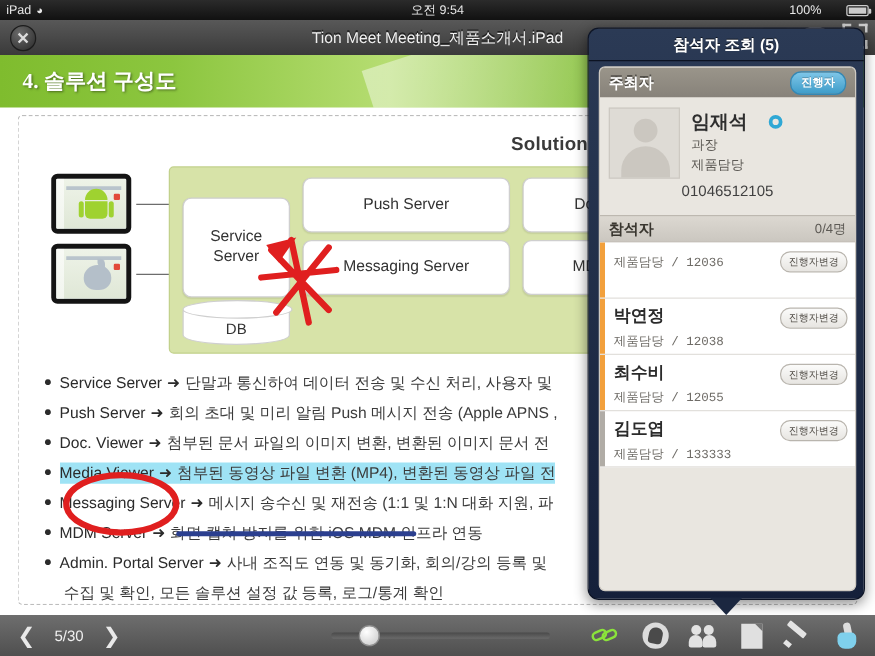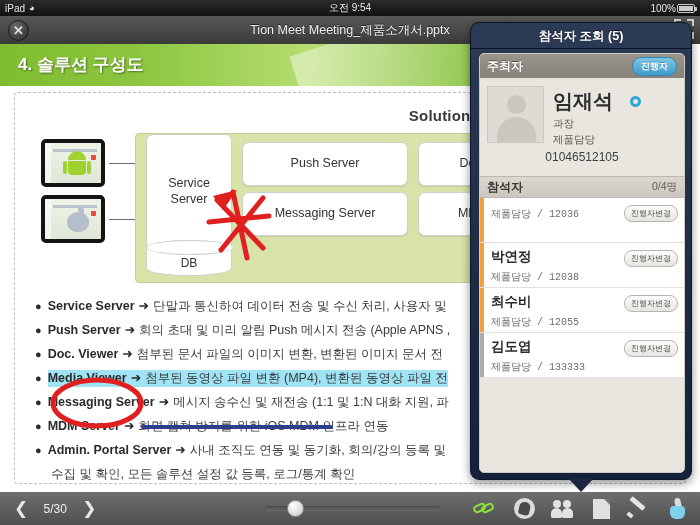--- a/index.html
+++ b/index.html
@@ -11,21 +11,21 @@
   }
 
   
   #status-bar{
     position:absolute; left:0; top:0; width:700px; height:16px;
     background:linear-gradient(#2b2b2b,#111);
     display:flex; align-items:center; color:#e8e8e8; font-size:10px;
   }
   #status-bar .sb-left{ display:flex; align-items:center; gap:4px; padding-left:5px; }
   #status-bar .sb-center{ position:absolute; left:0; right:0; text-align:center; font-size:10px; }
-  #status-bar .sb-right{ position:absolute; right:5px; display:flex; align-items:center; gap:1px; }
+  #status-bar .sb-right{ position:absolute; right:5px; display:flex; align-items:center; gap:20px; }
   .wifi-glyph{ font-size:9px; }
   .battery{
     width:18px;height:9px;border:1px solid #ccc;border-radius:2px;position:relative;
     display:inline-block; background:#ccc; background-clip:content-box; padding:1px;
   }
   .battery:after{content:"";position:absolute;right:-3px;top:2px;width:2px;height:4px;background:#ccc;border-radius:0 1px 1px 0;}
 
   
   #title-bar{
     position:absolute; left:0; top:16px; width:700px; height:28px;
@@ -63,20 +63,21 @@
 
   
   #slide-area{
     position:absolute; left:0; top:44px; width:700px; height:448px; background:#fff;
     overflow:hidden;
   }
   #slide-header{
     position:absolute;left:0;top:0;width:692px;height:42px;
     background:linear-gradient(90deg,#7fbc2e 0%,#8cc63f 20%,#b6dd72 45%,#7cbb2c 70%,#5fa01e 100%);
     overflow:hidden;
+    font-family:Liberation Serif, serif;
   }
   #slide-header:before{
     content:"";position:absolute;left:300px;top:-30px;width:260px;height:110px;
     background:linear-gradient(120deg,rgba(255,255,255,.45),rgba(255,255,255,0));
     transform:rotate(-18deg);
   }
   #slide-title{
     position:absolute; left:18px; top:9px; color:#fff; font-size:17px; font-weight:bold;
     text-shadow:1px 1px 2px rgba(0,0,0,.45);
   }
@@ -117,39 +118,39 @@
   #server-group{
     position:absolute; left:108px; top:0; width:520px; height:150px;
     background:#d7e3a8; border:1px solid #c2d18c; border-radius:4px;
   }
   .sbox{
     position:absolute; background:#fff; border:1px solid #cfcfcf; border-radius:7px;
     display:flex; align-items:center; justify-content:center; text-align:center;
     font-size:12.5px; color:#333; line-height:1.25;
     box-shadow:0 1px 1px rgba(0,0,0,.08);
   }
-  #box-service{ left:10px; top:0; width:86px; height:116px;justify-content:center; }
+  #box-service{ left:10px; top:24px; width:86px; height:80px;justify-content:center; }
   #box-push{ left:106px; top:8px; width:166px; height:44px; }
   #box-msg{ left:106px; top:58px; width:166px; height:44px; }
   #box-doc{ left:282px; top:8px; width:150px; height:44px; }
   #box-mdm{ left:282px; top:58px; width:150px; height:44px; }
   #db-cyl{
     position:absolute; left:10px; top:106px; width:86px; height:36px;
     background:#fff; border:1px solid #cfcfcf; border-radius:50%/26% 26% 22% 22%;
     display:flex;align-items:flex-end;justify-content:center;
     font-size:12px;color:#333; padding-bottom:5px;
   }
   #db-cyl:before{content:"";position:absolute;left:-1px;top:-1px;width:86px;height:13px;
     border:1px solid #cfcfcf;border-radius:50%;background:#fff;}
 
   
   #bullets{ position:absolute; left:20px; top:205px; width:640px; font-size:12.5px; color:#2b2b2b; }
   .blt{ display:flex; align-items:flex-start; margin-bottom:7px; white-space:nowrap; }
   .blt .dot{ margin-right:6px; font-size:11px; line-height:16px; }
-  .blt b{ font-weight:bold; }
+  .blt b{ font-weight:normal; }
   .blt .kr{ color:#3b3b3b; }
   .arrow{ padding:0 4px; }
   .blt.hl .inner{ background:#9fe3f5; }
   .blt .cont{ padding-left:16px; }
 
   
   .annot{ position:absolute; pointer-events:none; }
   #ann-star{ left:188px; top:95px; }
   #ann-circle{ left:30px; top:282px; }
   #ann-underline{ left:126px; top:332px; width:192px; height:4px;
@@ -191,21 +192,21 @@
   .host-row{ display:flex; gap:9px; }
   #host-avatar{
     width:57px;height:57px;background:#dedbd5;border:1px solid #cdc9c2;
     position:relative; overflow:hidden;
   }
   #host-avatar:before{content:"";position:absolute;left:19px;top:8px;width:19px;height:19px;
     border-radius:50%;background:#cbc7c0;}
   #host-avatar:after{content:"";position:absolute;left:9px;top:30px;width:39px;height:30px;
     border-radius:20px 20px 0 0;background:#cbc7c0;}
   .host-meta{ padding-top:2px; }
-  #host-name{ font-size:20px; font-weight:bold; color:#2e2e2e; display:flex;align-items:center;gap:17px; }
+  #host-name{ font-size:15px; font-weight:bold; color:#2e2e2e; display:flex;align-items:center;gap:17px; }
   #host-status-dot{
     width:11px;height:11px;border-radius:50%;border:3px solid #2fa8d5;display:inline-block;
   }
   .host-sub{ font-size:10.5px;color:#5d5a55;margin-top:2px; }
   #host-phone{ text-align:center; font-size:12px; color:#404040; margin-top:3px; }
 
   
   #part-head{
     margin-top:6px; height:22px; background:linear-gradient(#dcd8d1,#cbc7c0);
     border-top:1px solid #bdb8b0; border-bottom:1px solid #bdb8b0;
@@ -277,21 +278,21 @@
   </div>
   <div class="sb-center">오전 9:54</div>
   <div class="sb-right">
     <span>100%</span>
     <span class="battery"></span>
   </div>
 </div>
 
 <div id="title-bar">
   <div id="close-btn">✕</div>
-  <div id="doc-title">Tion Meet Meeting_제품소개서.pptx</div>
+  <div id="doc-title">Tion Meet Meeting_제품소개서.iPad</div>
   <div class="tb-icons">
     <span class="tb-ic ic-note"></span>
     <span class="tb-ic ic-chat">
       <span class="dots">
           <i></i>
           <i></i>
           <i></i>
         </span>
     </span>
     <span class="tb-ic ic-full">

